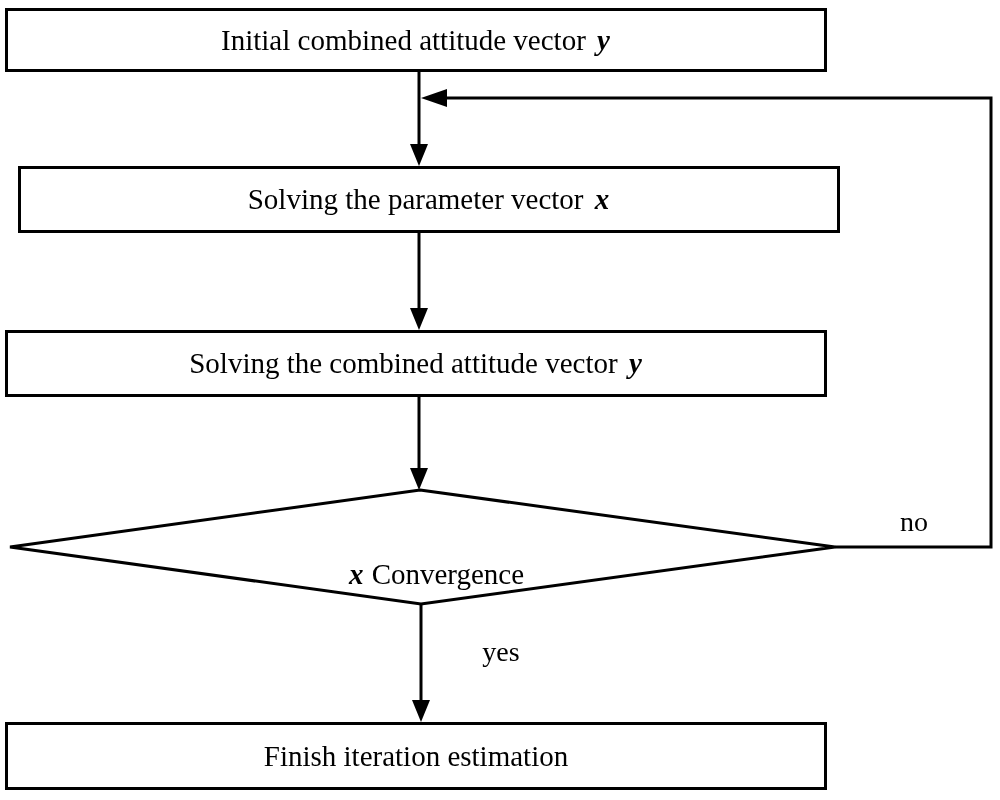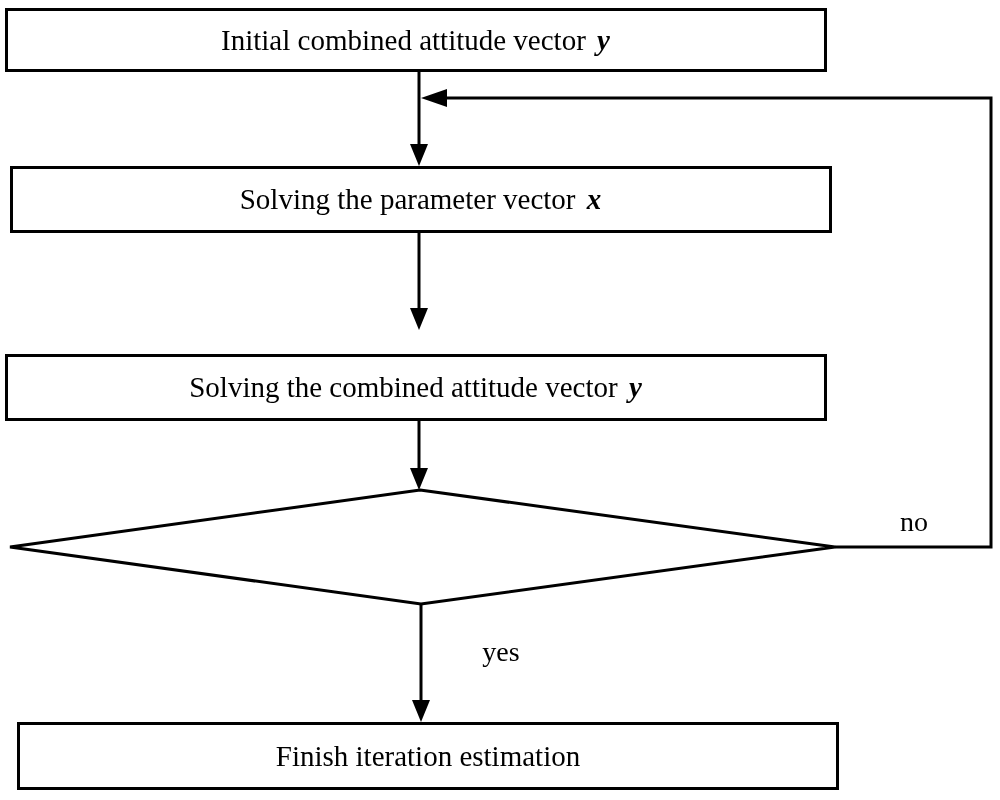--- a/index.html
+++ b/index.html
@@ -93,29 +93,32 @@
     <polygon class="shape" points="420,490 835,547 421,604 10,547"></polygon>
 
     <line x1="421" y1="604" x2="421" y2="702"></line>
     <polygon class="head" points="421,722 412,700 430,700"></polygon>
   </svg>
 
   <div class="node" style="left:5px; top:8px; width:822px; height:64px;">
     <span>Initial combined attitude vector </span><span class="mvar">y</span><span></span>
   </div>
 
-  <div class="node" style="left:10px; top:166px; width:822px; height:67px;">
+  <div class="node" style="left:18px; top:166px; width:822px; height:67px;">
     <span>Solving the parameter vector </span><span class="mvar">x</span>
   </div>
 
-  <div class="node" style="left:5px; top:330px; width:822px; height:67px;margin-top:24px;">
+  <div class="node" style="left:5px; top:330px; width:822px; height:67px;">
     <span>Solving the combined attitude vector </span><span class="mvar">y</span>
   </div>
 
+  <div class="freetext" style="left:122px; top:531px; width:600px;">
+    <span class="mvar" style="margin-left:0;">x</span><span> Convergence</span>
+  </div>
 
   <div class="edge-label" style="left:874px; top:508px; width:80px;">no</div>
   <div class="edge-label" style="left:461px; top:638px; width:80px;">yes</div>
 
-  <div class="node" style="left:5px; top:722px; width:822px; height:68px;margin-left:12px;">
+  <div class="node" style="left:5px; top:722px; width:822px; height:68px;">
     <span>Finish iteration estimation</span>
   </div>
 
 </div>
 
 </body></html>

